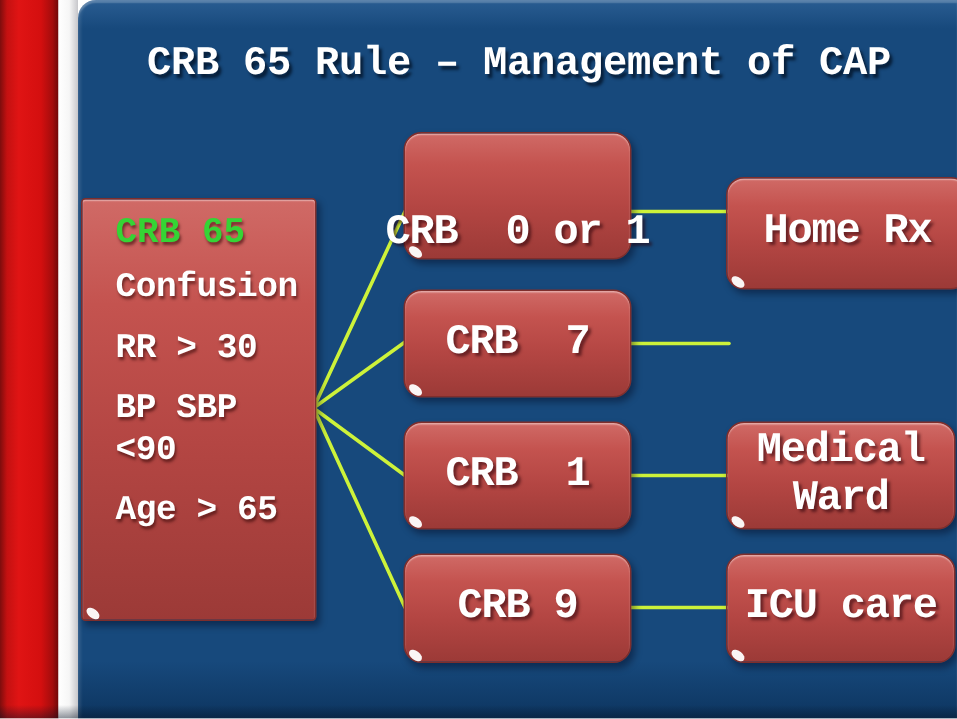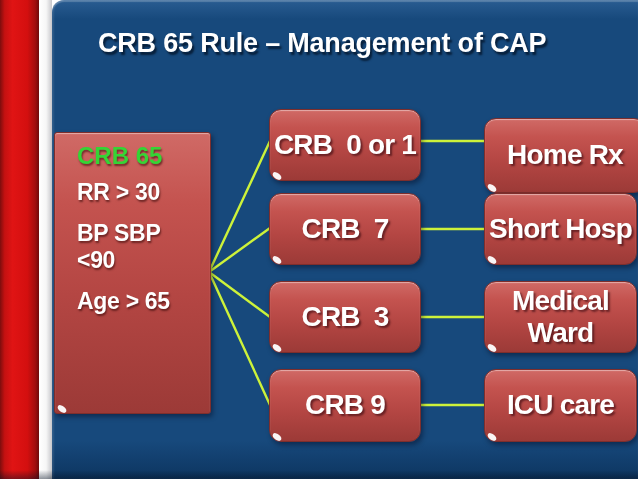--- a/index.html
+++ b/index.html
@@ -1,19 +1,19 @@
 <!DOCTYPE html>
 <html style="--background: #17497C; --box-red: #B44643; --accent-green: #35D435; --connector: #CDF23A; --sidebar-red: #E01414;"><head>
 <meta charset="utf-8">
 <style>
   html,body{margin:0;padding:0;}
   .stage{
     position:relative; width:638px; height:479px; overflow:hidden;
     background:#ffffff;
-    font-family:Liberation Sans, sans-serif;
+    font-family:Liberation Mono, monospace;
   }
   
   .red-bar{
     position:absolute; left:0; top:0; width:39px; height:100%;
     background:linear-gradient(90deg,#7d0d0d 0%, #c41111 12%, var(--sidebar-red,#e01414) 32%,
                #d40f0f 70%, #a30d0d 90%, #6e0909 100%);
   }
   
   .gutter{
     position:absolute; left:39px; top:0; width:13px; height:100%;
@@ -68,21 +68,21 @@
     text-shadow:1px 2px 2px rgba(40,0,0,0.55);
   }
   
   .node{display:flex; align-items:center; justify-content:center; text-align:center;}
   .node .blabel{
     font-size:28px; font-weight:bold; color:#ffffff; line-height:1.15;
     letter-spacing:-0.8px; text-shadow:2px 2px 2px rgba(40,0,10,0.55); padding:0 4px;
   }
   .pre{white-space:pre;}
   .nowrap{white-space:nowrap;}
-  .m1{left:269px; top:109px; width:152px; height:72px;}
+  .m1{left:269px; top:88px; width:152px; height:85px;align-items:flex-end;}
   .m2{left:269px; top:193px; width:152px; height:72px;}
   .m3{left:269px; top:281px; width:152px; height:72px;}
   .m4{left:269px; top:369px; width:152px; height:73px;}
   .a1{left:484px; top:118px; width:162px; height:75px;}
   .a2{left:484px; top:193px; width:153px; height:72px;}
   .a3{left:484px; top:281px; width:153px; height:72px;}
   .a4{left:484px; top:369px; width:153px; height:73px;align-items:center;}
 </style>
 </head>
 <body>
@@ -101,43 +101,41 @@
     <line x1="209" y1="272" x2="270" y2="317"></line>
     <line x1="209" y1="272" x2="270" y2="405"></line>
     <line x1="420" y1="141" x2="486" y2="141"></line>
     <line x1="420" y1="229" x2="486" y2="229"></line>
     <line x1="420" y1="317" x2="486" y2="317"></line>
     <line x1="420" y1="405" x2="486" y2="405"></line>
   </svg>
 
   <div class="box criteria">
     <div class="crit-head">CRB 65</div>
+    <div class="crit-item">Confusion</div>
     <div class="crit-item">RR &gt; 30</div>
     <div class="crit-item">BP SBP &lt;90</div>
     <div class="crit-item">Age &gt; 65</div>
   </div>
 
   <div class="box node m1">
     <span class="blabel pre">CRB  0 or 1</span>
   </div>
   <div class="box node m2">
     <span class="blabel pre">CRB  7</span>
   </div>
   <div class="box node m3">
-    <span class="blabel pre">CRB  3</span>
+    <span class="blabel pre">CRB  1</span>
   </div>
   <div class="box node m4">
     <span class="blabel pre">CRB 9</span>
   </div>
 
   <div class="box node a1">
     <span class="blabel nowrap">Home Rx</span>
-  </div>
-  <div class="box node a2">
-    <span class="blabel nowrap">Short Hosp</span>
   </div>
   <div class="box node a3">
     <span class="blabel">Medical Ward</span>
   </div>
   <div class="box node a4">
     <span class="blabel nowrap">ICU care</span>
   </div>
 
   <div class="bottom-shade"></div>
 </div>

